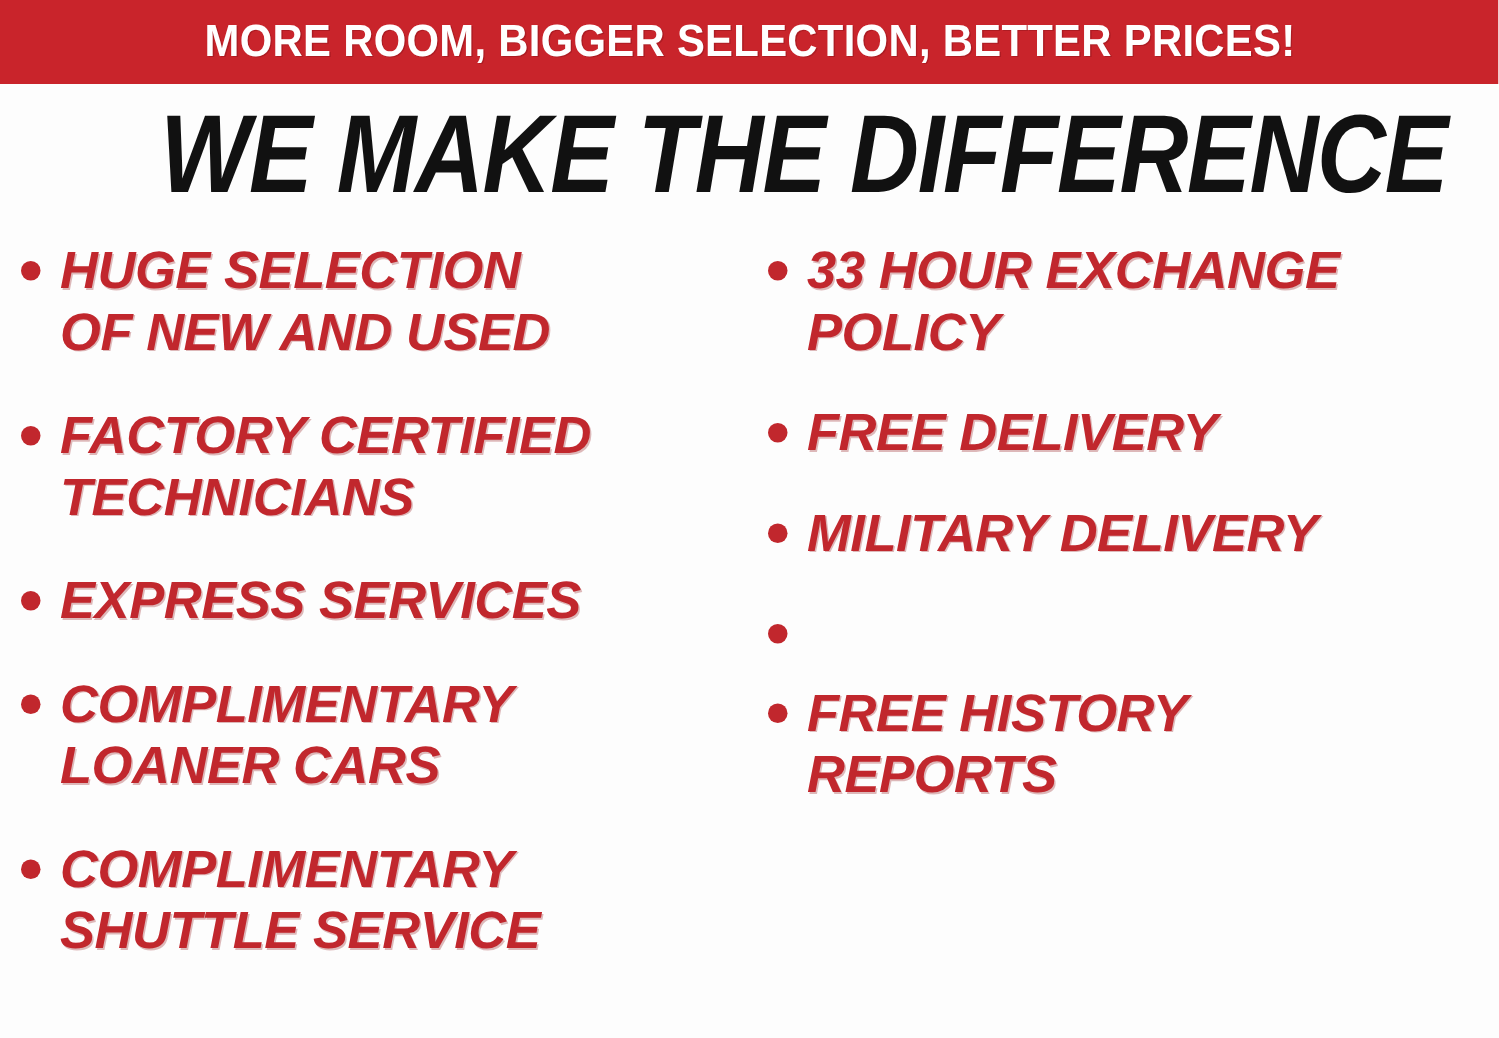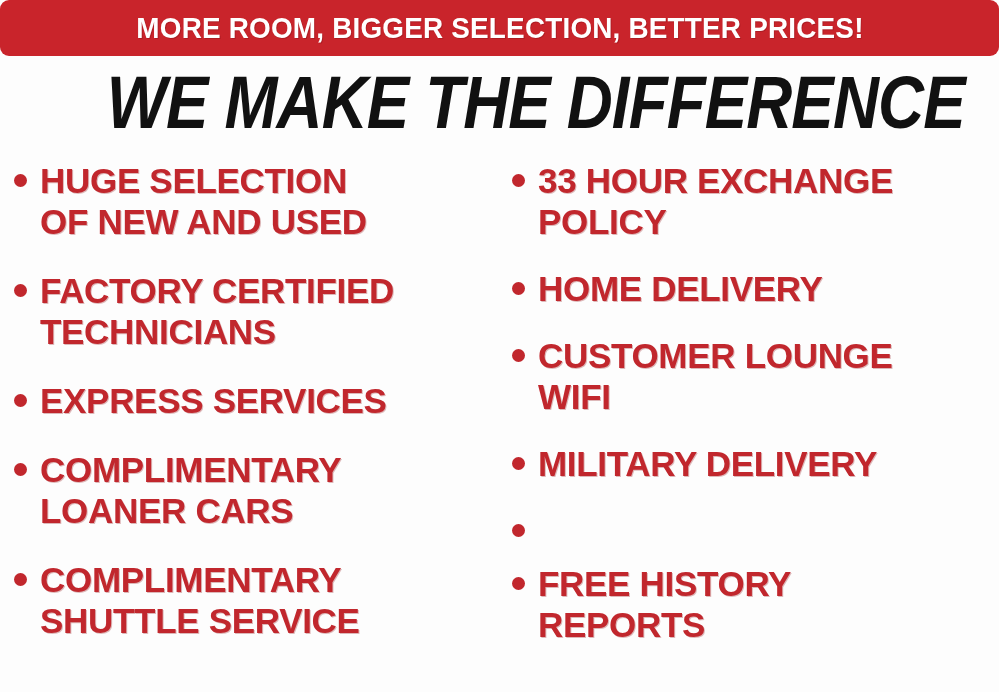--- a/index.html
+++ b/index.html
@@ -25,21 +25,20 @@
   .banner {
     position: absolute;
     left: 0;
     top: 0;
     width: 999px;
     height: 56px;
     background: #c9242b;
     display: flex;
     align-items: center;
     justify-content: center;
-    border-radius: 9px;
   }
   .banner-text {
     color: #ffffff;
     font-family: "Liberation Sans Narrow", "Liberation Sans", sans-serif;
     font-weight: bold;
     font-size: 30px;
     line-height: 30px;
     letter-spacing: 0.2px;
     transform: scaleX(0.93);
     transform-origin: center center;
@@ -70,20 +69,21 @@
     white-space: nowrap;
   }
 
   
   .columns {
     position: absolute;
     left: 0;
     top: 160px;
     width: 999px;
     height: 520px;
+    font-style: italic;
   }
   .col {
     position: absolute;
     top: 0;
   }
   .col-left {
     left: 14px;
     width: 486px;
   }
   .col-right {
@@ -162,26 +162,21 @@
     </div>
 
     <div class="col col-right">
       <div class="bullet-item">
         <span class="bullet-dot"></span>
         <span class="bullet-label">33 HOUR EXCHANGE
 POLICY</span>
       </div>
       <div class="bullet-item">
         <span class="bullet-dot"></span>
-        <span class="bullet-label">HOME DELIVERY</span>
-      </div>
-      <div class="bullet-item">
-        <span class="bullet-dot"></span>
-        <span class="bullet-label">CUSTOMER LOUNGE
-WIFI</span>
+        <span class="bullet-label">FREE DELIVERY</span>
       </div>
       <div class="bullet-item">
         <span class="bullet-dot"></span>
         <span class="bullet-label">MILITARY DELIVERY</span>
       </div>
       <div class="bullet-item">
         <span class="bullet-dot"></span>
       </div>
       <div class="bullet-item">
         <span class="bullet-dot"></span>

